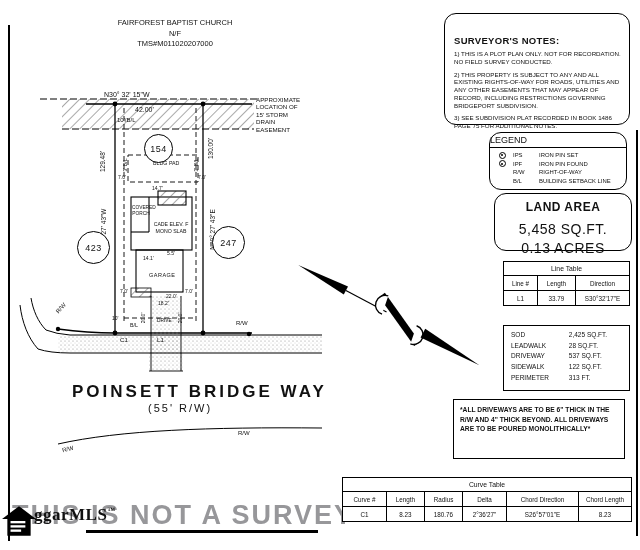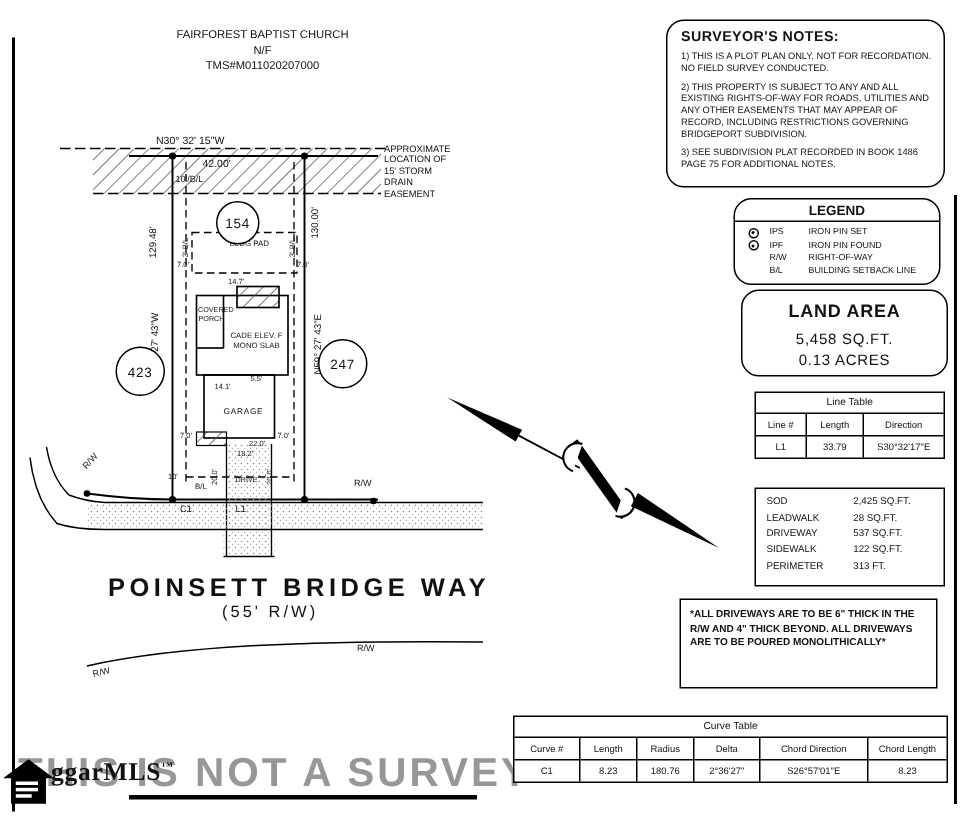--- a/index.html
+++ b/index.html
@@ -9,29 +9,29 @@
   .lbl{position:absolute;z-index:2;white-space:nowrap;color:#111;}
   .rot{transform:rotate(-90deg);transform-origin:center;}
   .ctr{text-align:center;}
   .lot{position:absolute;z-index:2;border:1.2px solid #000;border-radius:50%;
        background:#fff;display:flex;align-items:center;justify-content:center;
        font-size:9px;letter-spacing:0.5px;}
   .box{position:absolute;z-index:3;background:#fff;border:1.5px solid #000;box-sizing:border-box;}
   .round{border-radius:12px;}
   .notes-title{font-weight:bold;font-size:9.5px;letter-spacing:0.3px;margin:2px 0 4px 2px;}
   .note{font-size:6.2px;line-height:1.25;margin:0 0 5px 2px;}
-  .legend-title{font-weight:bold;font-size:9px;text-align:center;border-bottom:1.2px solid #000;
+  .legend-title{font-weight:normal;font-size:9px;border-bottom:1.2px solid #000;
        padding:2px 0 2px 0;margin:0 0 3px 0;}
   .legend-row{display:grid;grid-template-columns:16px 26px 1fr;align-items:center;
        font-size:5.9px;line-height:1.45;padding-left:7px;}
   .pin{width:5px;height:5px;border:1px solid #000;border-radius:50%;position:relative;margin-left:2px;}
   .pin::after{content:"";position:absolute;left:1.4px;top:1.4px;width:2px;height:2px;
        border-radius:50%;background:#000;}
   .land-title{font-weight:bold;font-size:12px;text-align:center;margin:6px 0 6px 0;letter-spacing:0.5px;}
-  .land-val{font-size:10px;text-align:center;line-height:1.35;letter-spacing:0.5px;}
+  .land-val{font-size:14px;text-align:center;line-height:1.35;letter-spacing:0.5px;}
   .tbl{position:absolute;z-index:3;background:#fff;border:1.4px solid #000;box-sizing:border-box;}
   .tbl .t-title{font-size:6.8px;text-align:center;border-bottom:1px solid #000;padding:3px 0;}
   .trow{display:grid;}
   .tcell{border-right:1px solid #000;border-bottom:1px solid #000;font-size:6.3px;
        text-align:center;padding:3.5px 0;}
   .tcell:last-child{border-right:none;}
   .trow:last-child .tcell{border-bottom:none;}
   .areas-row{font-size:6.5px;line-height:1.65;padding-left:7px;}
   .areas-row .nm{display:inline-block;width:56px;}
   .drive-note{font-size:6.7px;font-weight:bold;line-height:1.45;margin:5px 6px;}
@@ -176,21 +176,21 @@
 <div class="lot" style="left:77px;top:231px;width:31px;height:31px;">
   <span>423</span>
 </div>
 <div class="lot" style="left:212px;top:226px;width:31px;height:31px;">
   <span>247</span>
 </div>
 
 <span class="street-name" style="left:72px;top:382px;">POINSETT BRIDGE WAY</span>
 <span class="street-rw" style="left:136px;top:402px;">(55' R/W)</span>
 
-<div class="box round" style="left:444px;top:13px;width:186px;height:112px;padding:3px 7px;">
+<div class="box round" style="left:444px;top:13px;width:186px;height:112px;padding:19px 7px;">
   <div class="notes-title">SURVEYOR'S NOTES:</div>
   <p class="note">1) THIS IS A PLOT PLAN ONLY. NOT FOR RECORDATION. NO FIELD SURVEY CONDUCTED.</p>
   <p class="note">2) THIS PROPERTY IS SUBJECT TO ANY AND ALL EXISTING RIGHTS-OF-WAY FOR ROADS, UTILITIES AND ANY OTHER EASEMENTS THAT MAY APPEAR OF RECORD, INCLUDING RESTRICTIONS GOVERNING BRIDGEPORT SUBDIVISION.</p>
   <p class="note">3) SEE SUBDIVISION PLAT RECORDED IN BOOK 1486 PAGE 75 FOR ADDITIONAL NOTES.</p>
 </div>
 
 <div class="box round" style="left:489px;top:132px;width:138px;height:58px;">
   <div class="legend-title">LEGEND</div>
   <div class="legend-row">
     <span class="pin"></span>

